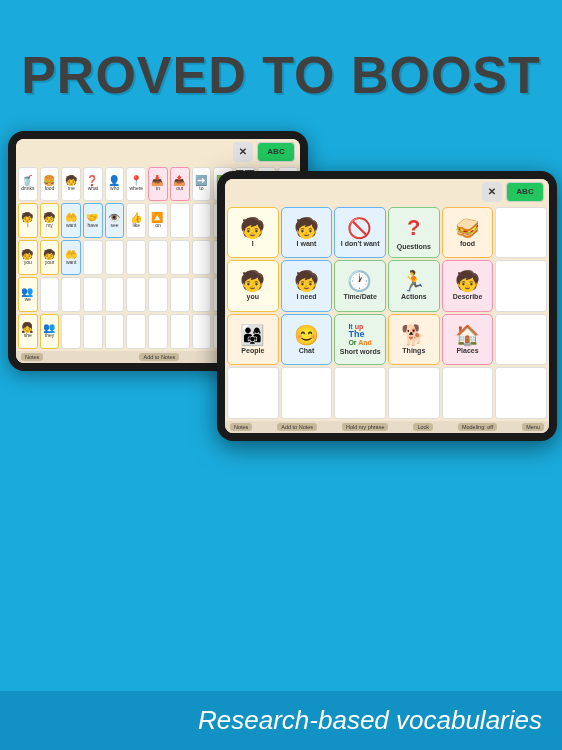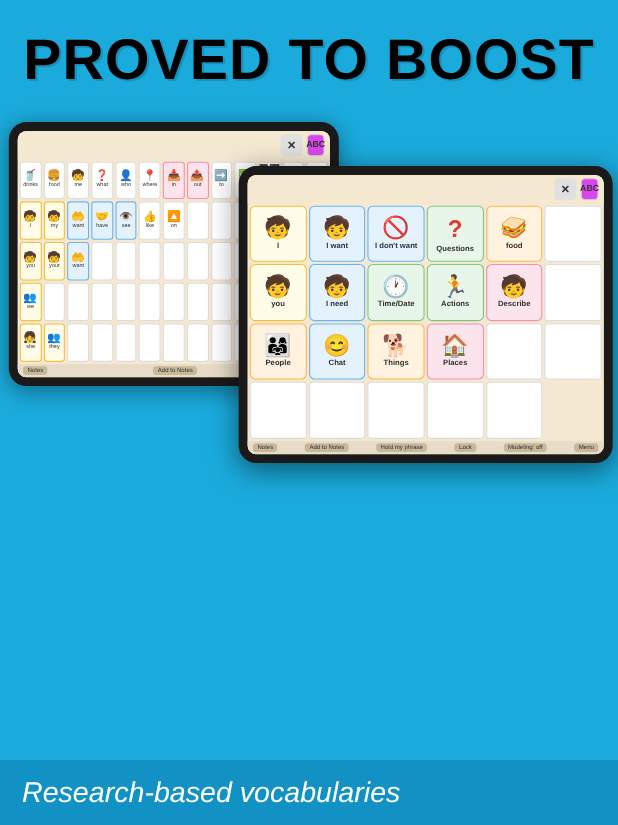--- a/index.html
+++ b/index.html
@@ -17,25 +17,26 @@
     
     .header {
       width: 100%;
       background: #1aabdc;
       padding: 28px 20px 18px;
       text-align: center;
     }
     .header-title {
       font-size: 52px;
       font-weight: 900;
-      color: #000000;
+      color: #404040;
       line-height: 1.05;
       text-transform: uppercase;
       letter-spacing: 1px;
       text-shadow: 2px 2px 0px rgba(0,0,0,0.15);
+      margin-top: 20px;
     }
 
     
     .devices-area {
       flex: 1;
       width: 100%;
       position: relative;
       display: flex;
       align-items: center;
       justify-content: center;
@@ -104,24 +105,24 @@
       align-items: center;
       justify-content: center;
       font-size: 10px;
       font-weight: bold;
     }
     .toolbar-btn-x {
       background: #e0e0e0;
       color: #333;
     }
     .toolbar-btn-abc {
-      background: #d946ef;
+      background: #22c55e;
       color: #333;
       font-size: 8px;
-      width: 16px;
+      width: 38px;
       border: 1px solid #ccc;
     }
 
     
     .symbol-grid {
       flex: 1;
       display: grid;
       gap: 2px;
       padding: 2px;
       overflow: hidden;
@@ -206,21 +207,21 @@
       border-radius: 3px;
       padding: 1px 4px;
       font-size: 5.5px;
     }
 
     
     .footer {
       width: 100%;
       background: #1191c4;
       padding: 14px 20px;
-      text-align: left;
+      text-align: right;
       margin-top: auto;
     }
     .footer-text {
       font-size: 26px;
       font-style: italic;
       color: white;
       font-weight: 400;
     }
     .word-text-sm {
       font-size: 7px;
@@ -469,20 +470,28 @@
         </div>
         <div class="sym-cell"></div>
 
         <div class="sym-cell-lg orange-b">
           <div class="figure">👨‍👩‍👧</div>
           <div class="cap">People</div>
         </div>
         <div class="sym-cell-lg blue-b">
           <div class="figure">😊</div>
           <div class="cap">Chat</div>
+        </div>
+        <div class="sym-cell-lg green-b">
+          <div class="word-text-sm">
+            <span class="w1">It </span><span class="w2">up</span><br>
+            <span style="color:#1565c0;font-weight:900;font-size:9px;">The</span><br>
+            <span class="w3">Or </span><span class="w4">And</span>
+          </div>
+          <div class="cap">Short words</div>
         </div>
         <div class="sym-cell-lg orange-b">
           <div class="figure">🐕</div>
           <div class="cap">Things</div>
         </div>
         <div class="sym-cell-lg pink-b">
           <div class="figure">🏠</div>
           <div class="cap">Places</div>
         </div>
         <div class="sym-cell"></div>

